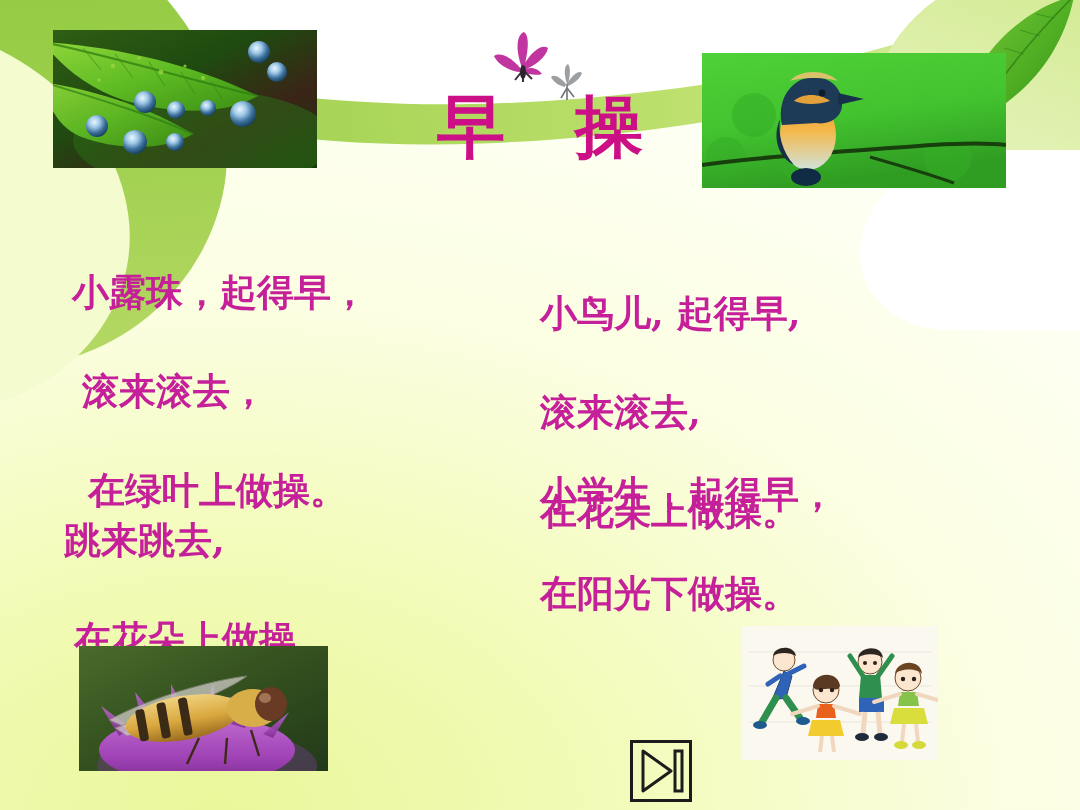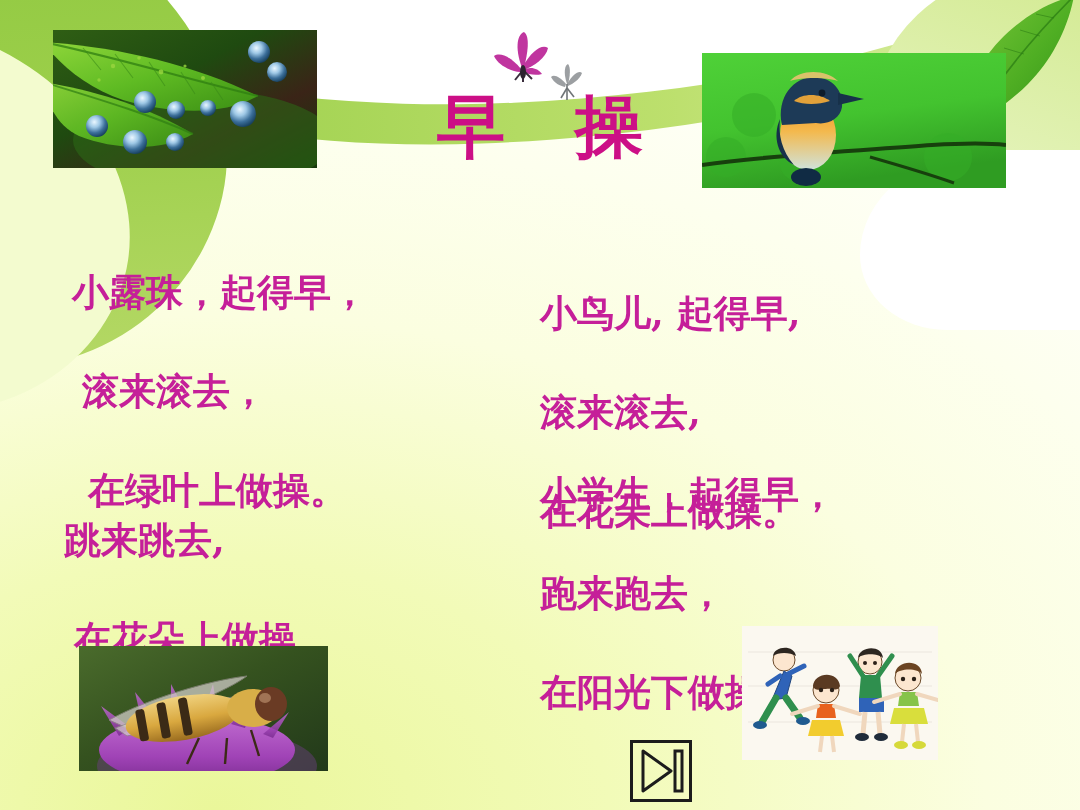--- a/index.html
+++ b/index.html
@@ -292,21 +292,20 @@
     <span class="line">在花朵上做操。</span>
   </div>
 
   <div class="stanza stanza-bee">
     <span class="line">跳来跳去,</span>
     <span class="line indent-1">在花朵上做操。</span>
   </div>
 
   <div class="stanza stanza-pupil">
     <span class="line">小学生，起得早，</span>
-    <span class="line">跑来跑去，</span>
     <span class="line">在阳光下做操。</span>
   </div>
 
   <div class="photo photo-bee">
     <svg viewBox="0 0 249 125" width="249" height="125" preserveAspectRatio="none">
       <defs>
         <linearGradient id="beebg" x1="0" y1="0" x2="1" y2="1">
           <stop offset="0%" stop-color="#4a6b2c"></stop>
           <stop offset="45%" stop-color="#35521f"></stop>
           <stop offset="100%" stop-color="#22391a"></stop>

